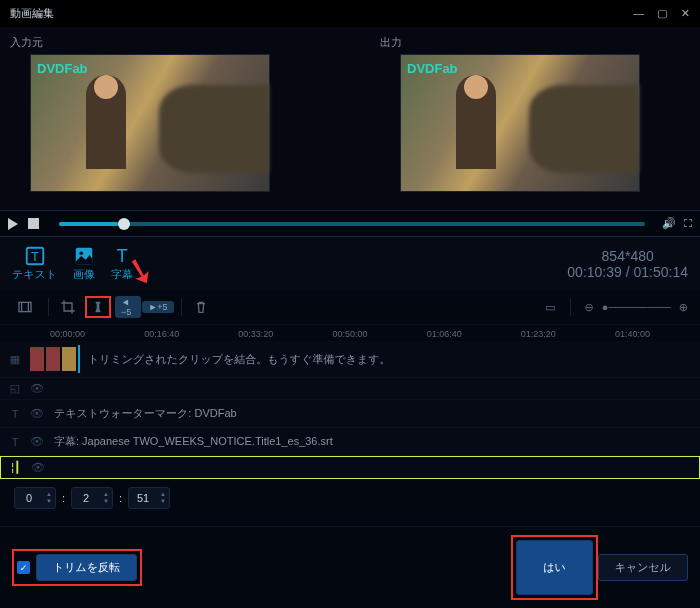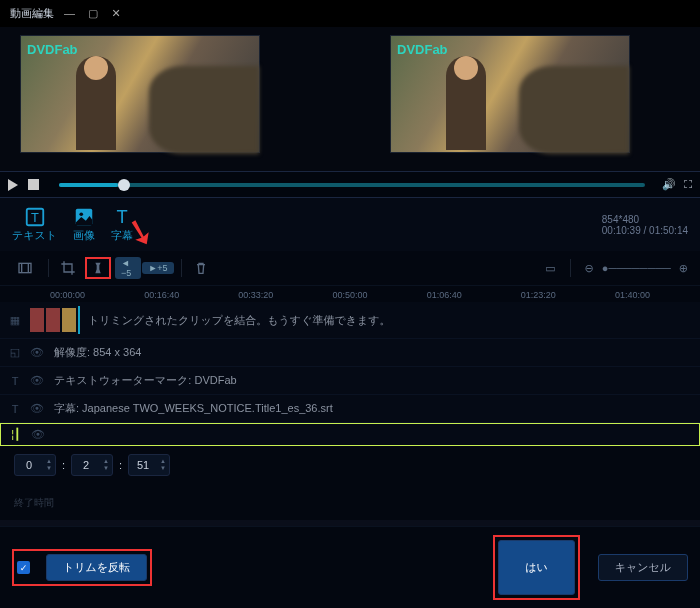--- a/index.html
+++ b/index.html
@@ -1,38 +1,38 @@
 <!DOCTYPE html>
 <html><head>
 <meta charset="utf-8">
 <style>
 *{box-sizing:border-box;margin:0;padding:0;font-family:"Meiryo",sans-serif}
 body{background:#0a0e1a;color:#c8d0dc;width:700px;height:608px;overflow:hidden;font-size:11px}
-.titlebar{display:flex;align-items:center;padding:6px 10px;background:#000}
+.titlebar{display:flex;align-items:center;justify-content:space-between;padding:6px 10px;background:#000}
 .titlebar .wc span{margin-left:10px;color:#aaa;cursor:pointer}
 .previews{display:flex;padding:8px 10px 18px;background:#050810}
 .prev-col{display:flex;flex-direction:column;flex:1}
 .prev-col:first-child{margin-right:60px}
 .prev-label{font-size:11px;margin-bottom:4px;color:#8a92a0}
-.thumb{width:240px;height:118px;background:linear-gradient(120deg,#5a6a4a 0%,#8a7a5a 30%,#c0a060 45%,#6a5a4a 60%,#3a3a3a 100%);border:1px solid #1a2230;position:relative;margin-left:10px}
+.thumb{width:240px;height:138px;background:linear-gradient(120deg,#5a6a4a 0%,#8a7a5a 30%,#c0a060 45%,#6a5a4a 60%,#3a3a3a 100%);border:1px solid #1a2230;position:relative;margin-left:20px}
 .wm{position:absolute;top:6px;left:6px;color:#2dd4bf;font-weight:bold;font-size:13px}
 .girl{position:absolute;left:55px;top:20px;width:40px;height:94px;background:#473729;border-radius:20px 20px 0 0}
 .girl:before{content:"";position:absolute;top:0;left:8px;width:24px;height:24px;background:#d2a679;border-radius:50%}
 .blur{position:absolute;right:0;top:30px;width:110px;height:88px;background:#4a4030;border-radius:30% 0 0 30%;filter:blur(2px)}
 .playbar{display:flex;align-items:center;background:#02060e;padding:6px 8px;border-top:1px solid #1a2640;border-bottom:1px solid #1a2640}
 .pbtn{width:14px;height:14px;margin-right:10px;cursor:pointer}
 .pbtn.play{border-left:10px solid #ccc;border-top:6px solid transparent;border-bottom:6px solid transparent;width:0;height:0}
 .pbtn.stop{background:#ccc;width:11px;height:11px}
 .seek{flex:1;height:4px;background:#0e5a6a;border-radius:2px;margin:0 10px;position:relative}
 .seek .fill{width:10%;height:100%;background:#14a3c7;border-radius:2px}
 .seek .knob{position:absolute;left:10%;top:-4px;width:12px;height:12px;background:#d8e0e8;border-radius:50%}
 .tabs{display:flex;align-items:center;padding:8px 12px;background:#050a15}
 .tab{display:flex;flex-direction:column;align-items:center;margin-right:16px;color:#1a9fd4;cursor:pointer}
 .tab svg{width:22px;height:22px}
-.meta{margin-left:auto;text-align:left;color:#6a7890;font-size:10px}
+.meta{margin-left:auto;text-align:center;color:#6a7890;font-size:14px}
 .toolbar{display:flex;align-items:center;padding:6px 12px;background:#030710;border-bottom:1px solid #0a1220;position:relative}
 .tb{width:26px;height:22px;display:flex;align-items:center;justify-content:center;color:#5a6a80;margin-right:4px;cursor:pointer}
 .tb svg{width:16px;height:16px}
 .sep{width:1px;height:18px;background:#1a2230;margin:0 6px}
 .hl{border:2px solid #e33;padding:1px}
 .arrow{position:absolute;left:125px;top:-40px;color:#e33;font-size:36px;transform:rotate(15deg);pointer-events:none}
 .chip{background:#1a3a5a;border-radius:3px;padding:1px 6px;font-size:9px;color:#8ab}
 .tb-right{margin-left:auto;display:flex;align-items:center;gap:8px;color:#5a6a80}
 .ruler{display:flex;padding:4px 50px 2px;background:#030710;font-size:9px;color:#5a6a80;justify-content:space-between}
 .track-area{background:#050a15}
@@ -47,45 +47,47 @@
 .panel{padding:8px 14px 4px;background:#030710}
 .panel-label{font-size:10px;color:#5a6a80;margin-bottom:6px}
 .spin-row{display:flex;align-items:center;gap:6px}
 .spin{display:flex;align-items:center;background:#0a1425;border:1px solid #1a2640;border-radius:3px;padding:0}
 .spin input{width:28px;background:transparent;border:none;color:#c8d0dc;text-align:center;font-size:11px;padding:4px 0}
 .spin .ar{display:flex;flex-direction:column;font-size:6px;color:#5a6a80;padding:0 3px;line-height:7px}
 .footer{position:absolute;bottom:0;left:0;right:0;display:flex;align-items:center;padding:8px 12px;background:#030710;border-top:1px solid #0a1220}
 .chk{width:13px;height:13px;background:#1a6ad4;border-radius:2px;display:flex;align-items:center;justify-content:center;color:#fff;font-size:9px;margin-right:6px}
 .btn{padding:5px 16px;border-radius:3px;font-size:11px;cursor:pointer;border:1px solid #1a3a6a}
 .btn.pri{background:#144a8a;color:#fff}
-.btn.sec{background:#0a1425;color:#a8b0c0;margin-left:18px}
+.btn.sec{background:#0a1425;color:#a8b0c0;margin-left:0}
 .hl-box{border:2px solid #e33;padding:3px;display:flex;align-items:center}
 .foot-right{margin-left:auto;display:flex;align-items:center;gap:0}
 </style>
 </head>
 <body>
 
 <div class="titlebar">
   <span>動画編集</span>
   <div class="wc">
     <span>—</span>
     <span>▢</span>
     <span>✕</span>
   </div>
 </div>
 
 <div class="previews">
   <div class="prev-col">
+    <span class="prev-label">入力元</span>
     <div class="thumb">
       <span class="wm">DVDFab</span>
       <div class="girl"></div>
         <div class="blur"></div>
     </div>
   </div>
   <div class="prev-col">
+    <span class="prev-label">出力</span>
     <div class="thumb">
       <span class="wm">DVDFab</span>
       <div class="girl"></div>
         <div class="blur"></div>
     </div>
   </div>
 </div>
 
 <div class="playbar">
   <div class="pbtn play"></div>
@@ -183,21 +185,20 @@
         <div class="vt"></div>
         <div class="vt"></div>
         <div class="vt" style="background:#a84"></div>
         <div class="marker"></div>
       </div>
     <div class="trk-body">トリミングされたクリップを結合。もうすぐ準備できます。</div>
   </div>
   <div class="trk">
     <div class="trk-ico">◱</div>
       <div class="trk-eye">👁</div>
-    <div class="trk-body">解像度: 854 x 364</div>
   </div>
   <div class="trk">
     <div class="trk-ico">T</div>
       <div class="trk-eye">👁</div>
     <div class="trk-body">テキストウォーターマーク: DVDFab</div>
   </div>
   <div class="trk">
     <div class="trk-ico">T</div>
       <div class="trk-eye">👁</div>
     <div class="trk-body">字幕: Japanese    TWO_WEEKS_NOTICE.Title1_es_36.srt</div>
@@ -224,21 +225,21 @@
         <input value="51" style="">
         <span class="ar">▲<br>▼</span>
       </div>
   </div>
   <div class="panel-label" style="margin-top:20px;opacity:.5">終了時間</div>
 </div>
 
 <div class="footer">
   <div class="hl-box">
     <div class="chk">✓</div>
-    <button class="btn pri" style="margin-left:10px">トリムを反転</button>
+    <button class="btn pri" style="">トリムを反転</button>
   </div>
   <div class="foot-right">
     <div class="hl-box">
         <button class="btn pri" style="padding:19px 26px">はい</button>
       </div>
     <button class="btn sec">キャンセル</button>
   </div>
 </div>
 
 </body></html>

